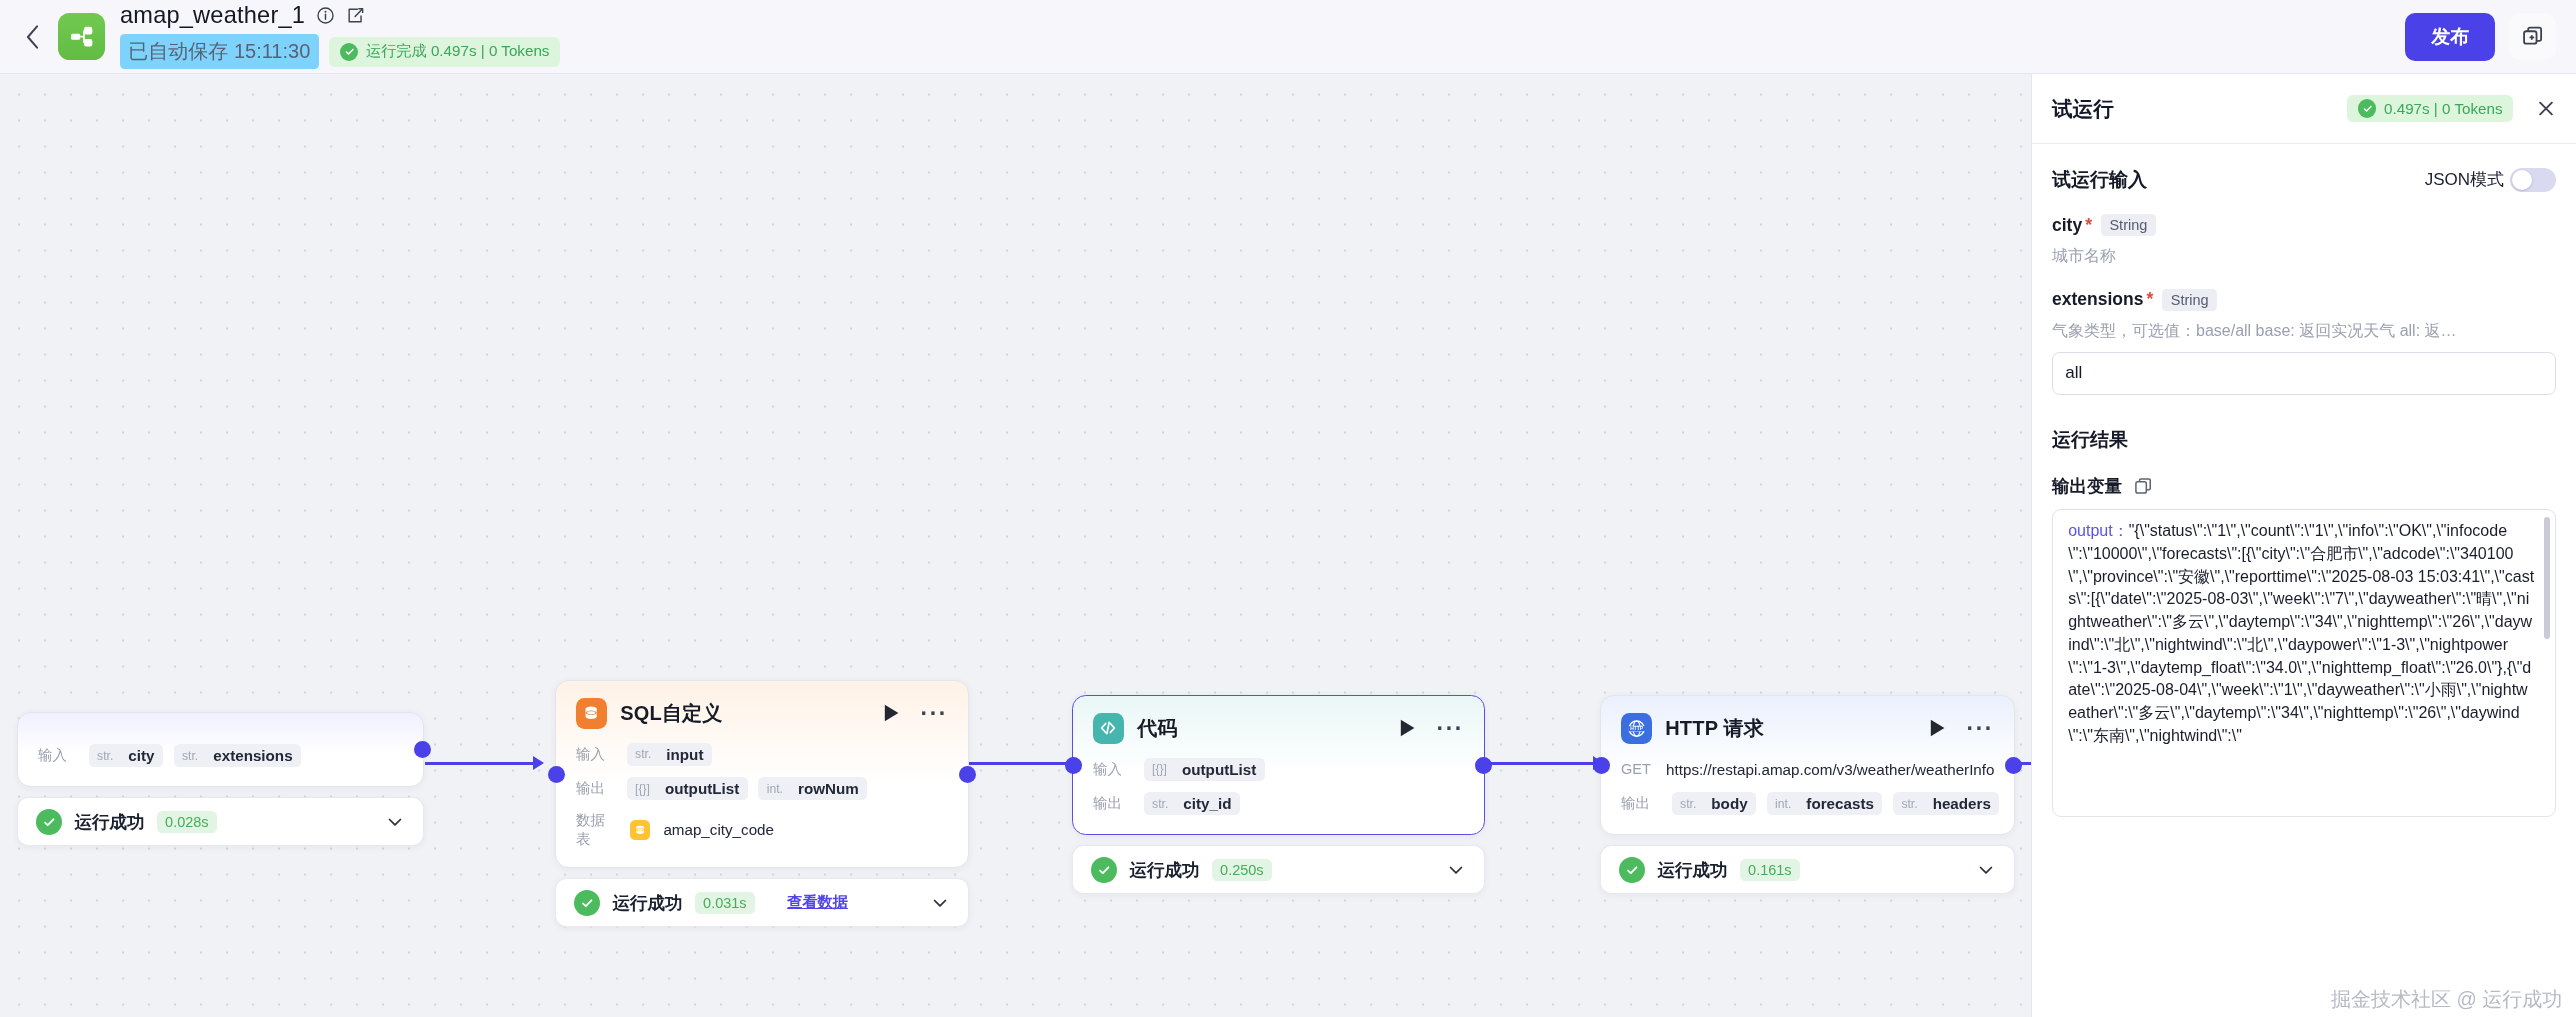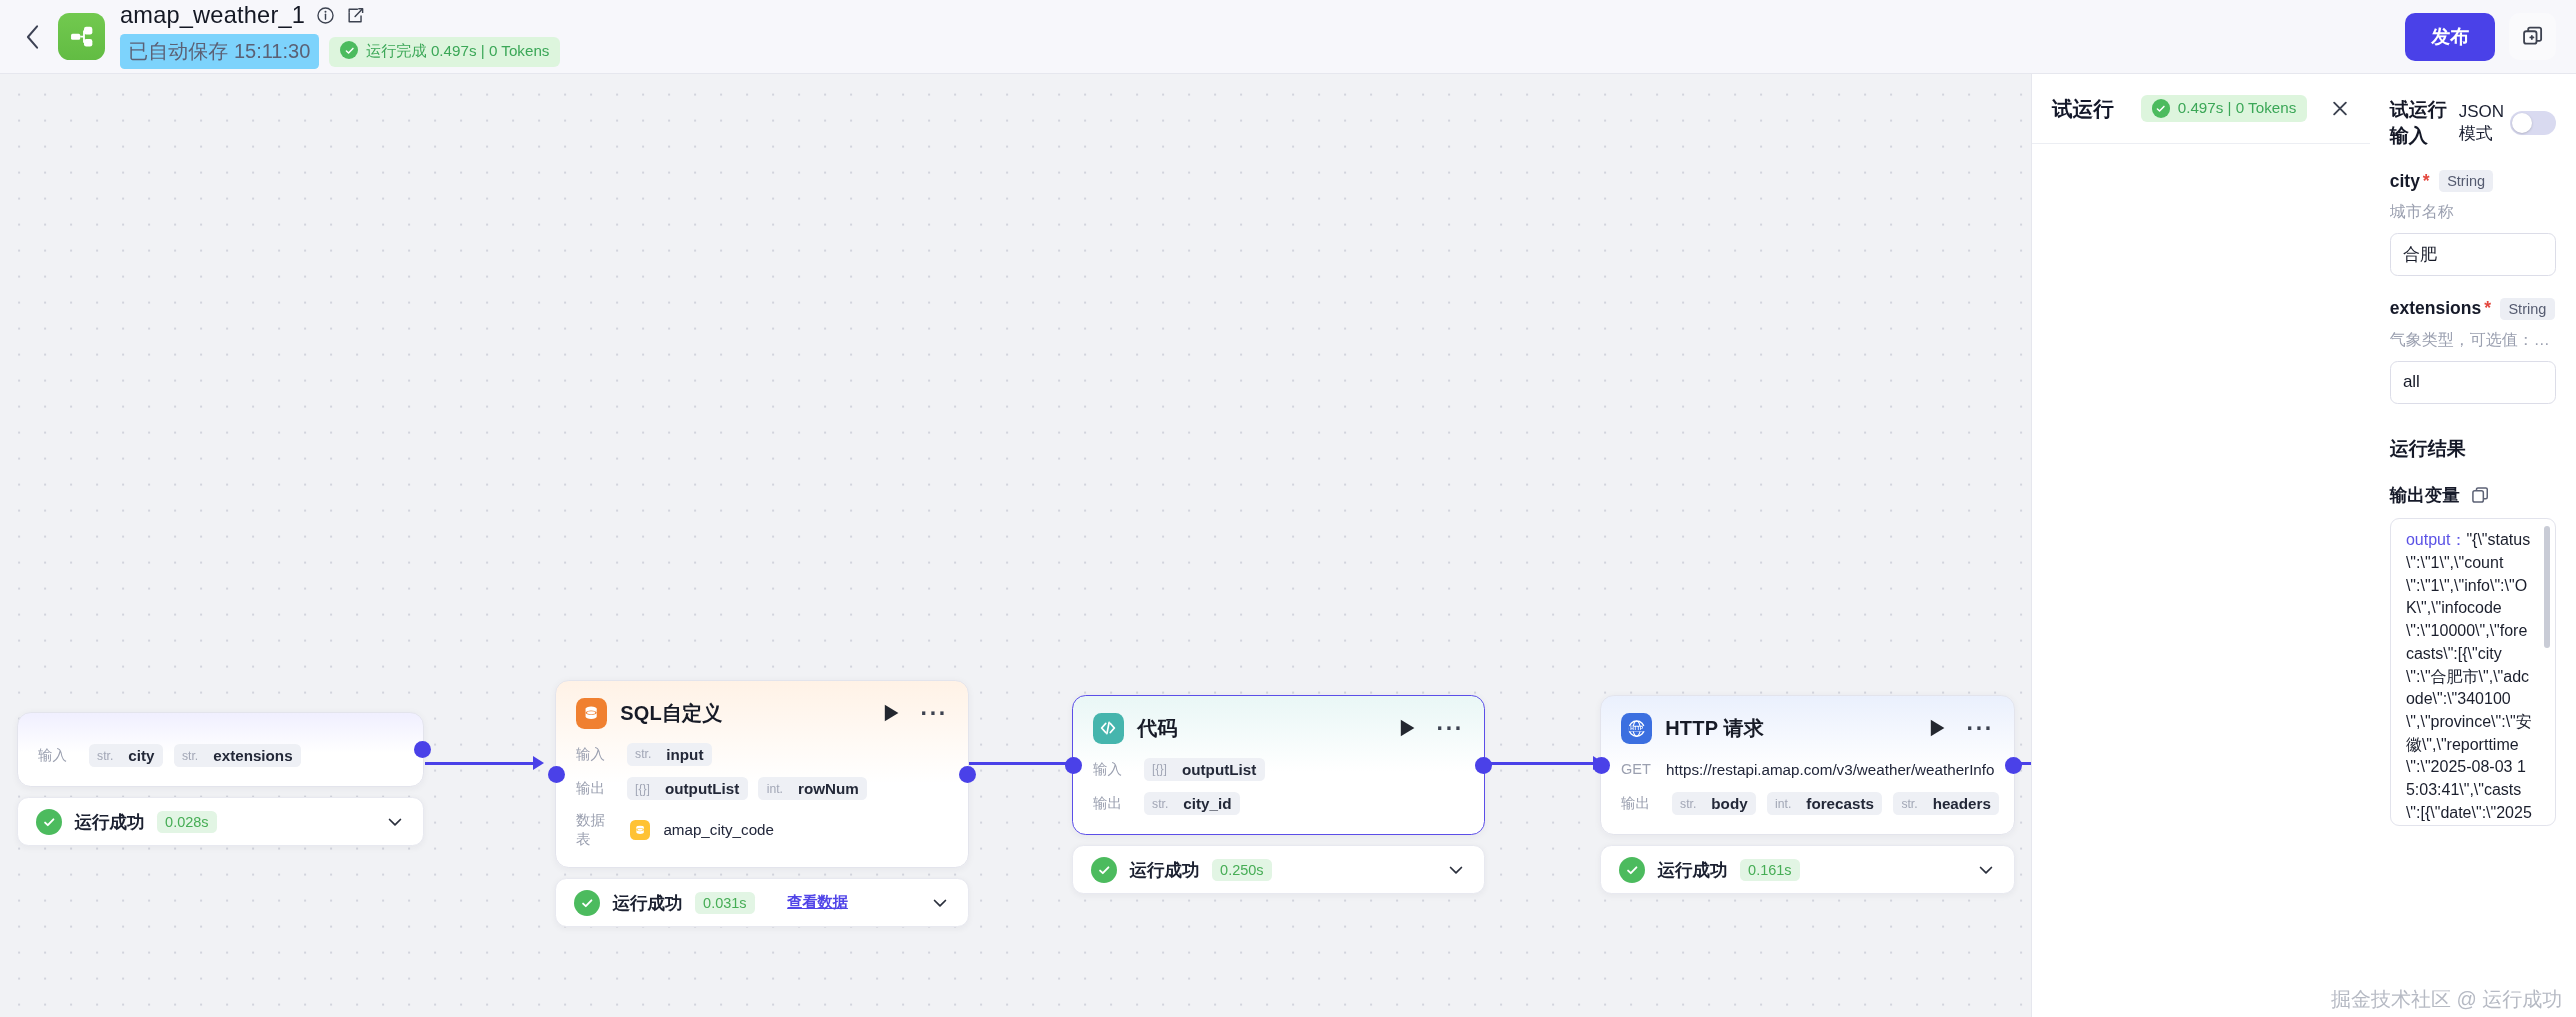--- a/index.html
+++ b/index.html
@@ -29,21 +29,21 @@
   }
   .title-block{margin-left:15.2px;display:flex;flex-direction:column;justify-content:center;gap:3px;}
   .title-row{display:flex;align-items:center;gap:10px;}
   .app-title{font-size:23.6px;font-weight:400;letter-spacing:0.2px;color:#141824;line-height:1;}
   .ico-btn{width:20px;height:20px;display:flex;align-items:center;justify-content:center;cursor:pointer;color:#3c4250;}
   .meta-row{display:flex;align-items:center;gap:10.7px;margin-top:3.8px;}
   .saved-chip{
     background:#7dd3fc;border-radius:4.6px;padding:3.8px 8.4px;font-size:20px;color:#5b6175;white-space:nowrap;
   }
   .run-chip{
-    background:#ddf5dd;border-radius:6.1px;padding:4.6px 10.7px;display:flex;gap:7.6px;
+    background:#ddf5dd;border-radius:6.1px;padding:4.6px 10.7px;display:flex;align-items:center;gap:7.6px;
     font-size:15.2px;color:#3ba757;white-space:nowrap;
   }
   .check-dot{
     width:18.3px;height:18.3px;border-radius:50%;background:#4cbb5e;display:flex;align-items:center;justify-content:center;flex:none;
   }
   .check-dot svg{display:block;}
   .spacer{flex:1;}
   .publish-btn{
     background:#4a41e8;color:#fff;border-radius:10px;border:0;
     font-size:19px;font-weight:700;padding:0 26px;height:48px;cursor:pointer;
@@ -112,21 +112,21 @@
 
   
   .grad-start{background:linear-gradient(180deg,#f0efff 0%,#ffffff 55%);}
   .grad-sql{background:linear-gradient(180deg,#fff2e6 0%,#ffffff 55%);}
   .grad-code{background:linear-gradient(180deg,#e9f7f6 0%,#ffffff 55%);}
   .grad-http{background:linear-gradient(180deg,#eaf0fd 0%,#ffffff 55%);}
 
   
   .panel{
     position:absolute;right:0;top:74px;width:545px;height:944px;background:#fff;
-    border-left:0.8px solid #e6e7ee;box-sizing:border-box;display:flex;flex-direction:row;
+    border-left:0.8px solid #e6e7ee;box-sizing:border-box;display:flex;flex-direction:column;
   }
   .panel-head{
     height:70px;border-bottom:0.8px solid #eceef3;display:flex;align-items:center;
     padding:0 20px;box-sizing:border-box;gap:13.7px;flex:none;
   }
   .panel-title{font-size:20.6px;font-weight:700;color:#14182a;}
   .panel-body{flex:1;overflow:hidden;padding:0 20px;box-sizing:border-box;}
   .sec-row{display:flex;align-items:center;margin-top:23px;}
   .sec-title{font-size:19px;font-weight:700;color:#141827;}
   .json-toggle-wrap{margin-left:auto;display:flex;align-items:center;gap:6px;}
@@ -504,21 +504,20 @@
         </div>
       </div>
 
       <div class="field">
         <div class="field-label-row">
           <span class="field-name">city</span>
           <span class="req">*</span>
           <span class="type-chip">String</span>
         </div>
         <div class="field-desc">城市名称</div>
-        <div class="field-input">合肥</div>
       </div>
 
       <div class="field">
         <div class="field-label-row">
           <span class="field-name">extensions</span>
           <span class="req">*</span>
           <span class="type-chip">String</span>
         </div>
         <div class="field-desc">气象类型，可选值：base/all base: 返回实况天气 all: 返…</div>
         <div class="field-input">all</div>

